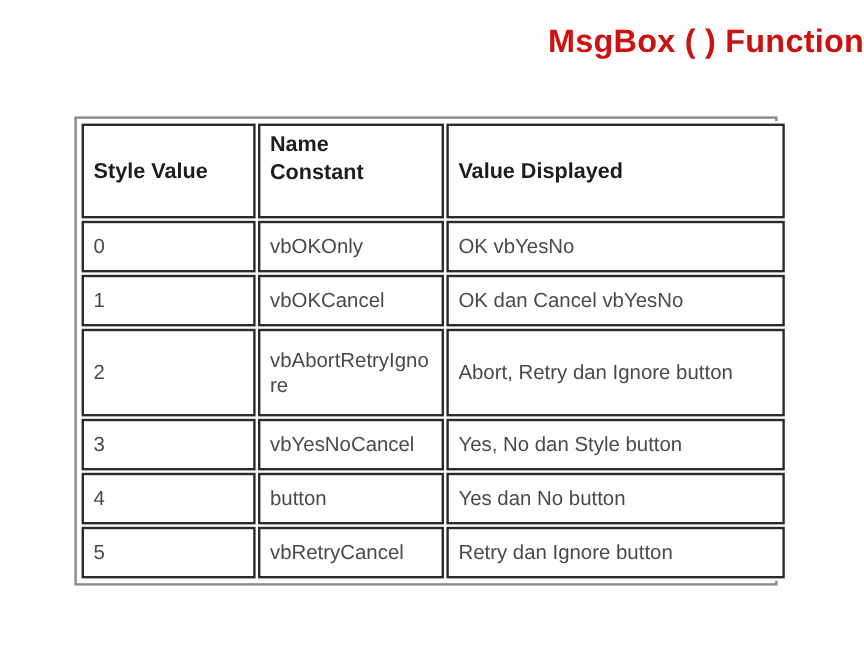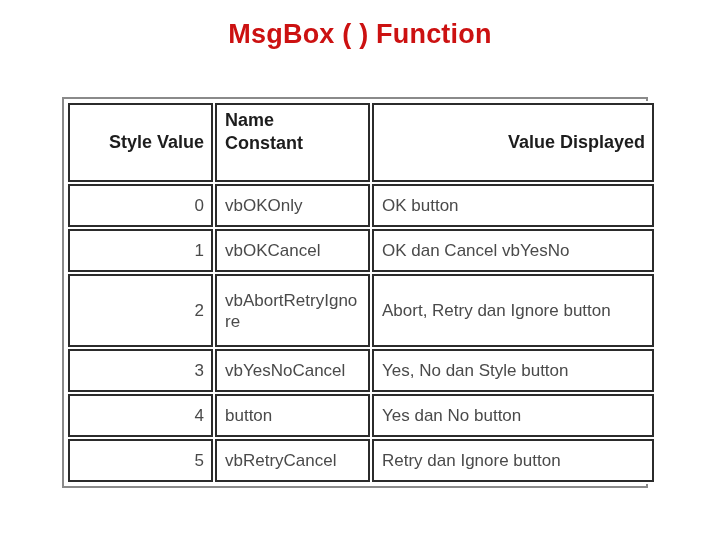--- a/index.html
+++ b/index.html
@@ -15,21 +15,21 @@
     font-family: "Liberation Sans", sans-serif;
     -webkit-font-smoothing: none;
   }
 
   
   .slide-title {
     position: absolute;
     left: 0;
     top: 17px;
     width: 720px;
-    text-align: center;
+    text-align: right;
     color: #CC1111;
     font-family: "Liberation Sans", sans-serif;
     font-weight: bold;
     font-size: 27px;
     letter-spacing: 0.2px;
     line-height: 34px;
     white-space: pre;
   }
 
   
@@ -91,21 +91,20 @@
   }
 
   .cell-text {
     display: block;
     white-space: pre-line;
     word-break: break-all;
   }
   .cell-text.nowrap {
     word-break: normal;
     white-space: pre;
-    text-align: right;
   }
 </style>
 </head>
 <body>
 
 <div class="slide-title">MsgBox ( ) Function</div>
 
 <div class="table-frame">
   <table class="msgbox-table">
     <colgroup>
@@ -128,21 +127,21 @@
       </tr>
 
       <tr>
         <td>
           <span class="cell-text nowrap">0</span>
         </td>
         <td>
           <span class="cell-text">vbOKOnly</span>
         </td>
         <td>
-          <span class="cell-text">OK button</span>
+          <span class="cell-text">OK vbYesNo</span>
         </td>
       </tr>
 
       <tr>
         <td>
           <span class="cell-text nowrap">1</span>
         </td>
         <td>
           <span class="cell-text">vbOKCancel</span>
         </td>

